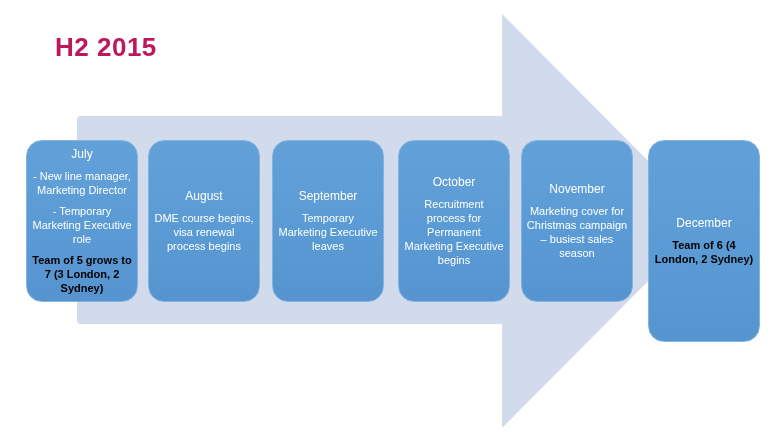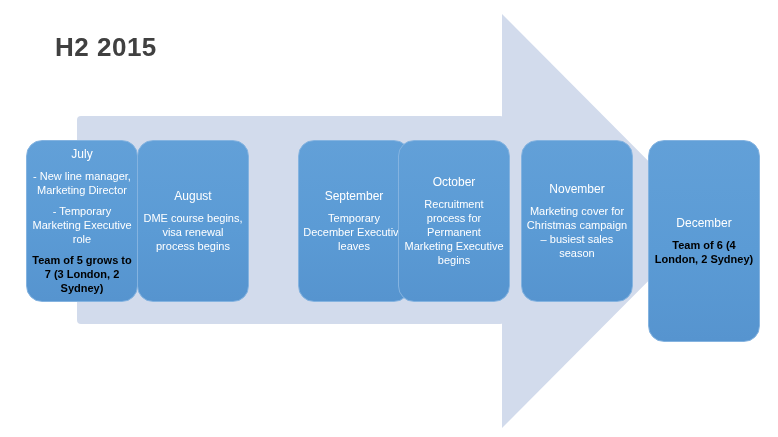--- a/index.html
+++ b/index.html
@@ -11,21 +11,21 @@
     overflow: hidden;
     font-family: "Liberation Sans", sans-serif;
   }
   .slide-title {
     position: absolute;
     left: 55px;
     top: 34px;
     font-size: 26px;
     line-height: 1;
     font-weight: 700;
-    color: #404040;
+    color: #be185d;
     letter-spacing: 0.5px;
   }
   .arrow-svg {
     position: absolute;
     left: 0;
     top: 0;
   }
   .tbox {
     position: absolute;
     top: 140px;
@@ -42,22 +42,22 @@
     align-items: center;
     text-align: center;
     color: #ffffff;
     font-size: 11px;
     line-height: 1.28;
   }
   .tbox .month { font-size: 12px; margin: 0; }
   .tbox p.body { margin: 7px 0 0 0; white-space: pre-line; }
   .tbox p.note { font-weight: 700; color: #000000; }
   .b1 { left: 26px; }
-  .b2 { left: 137px; justify-content: center; }
-  .b3 { left: 272px; margin-left: 26px; }
+  .b2 { left: 148px; justify-content: center; }
+  .b3 { left: 272px; }
   .b4 { left: 398px; }
   .b5 { left: 521px; align-items: center; }
   .b6 { left: 648px; height: 202px; }
 </style>
 </head>
 <body>
 
 <div class="slide">
 
   <div class="slide-title">H2 2015</div>
@@ -82,21 +82,21 @@
   <div class="tbox b2">
     <div class="month">August</div>
     <p class="body">DME course begins,
 visa renewal
 process begins</p>
   </div>
 
   <div class="tbox b3">
     <div class="month">September</div>
     <p class="body">Temporary
-December Executive
+Marketing Executive
 leaves</p>
   </div>
 
   <div class="tbox b4">
     <div class="month">October</div>
     <p class="body">Recruitment
 process for
 Permanent
 Marketing Executive
 begins</p>

